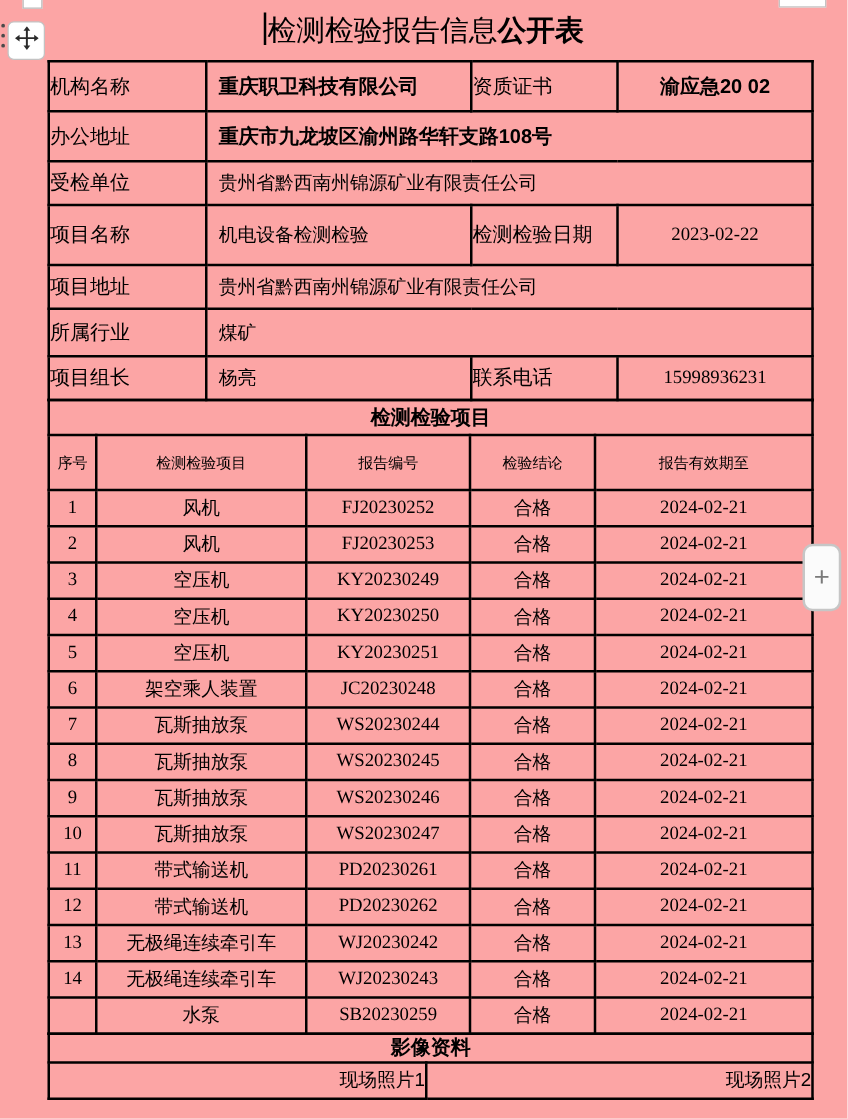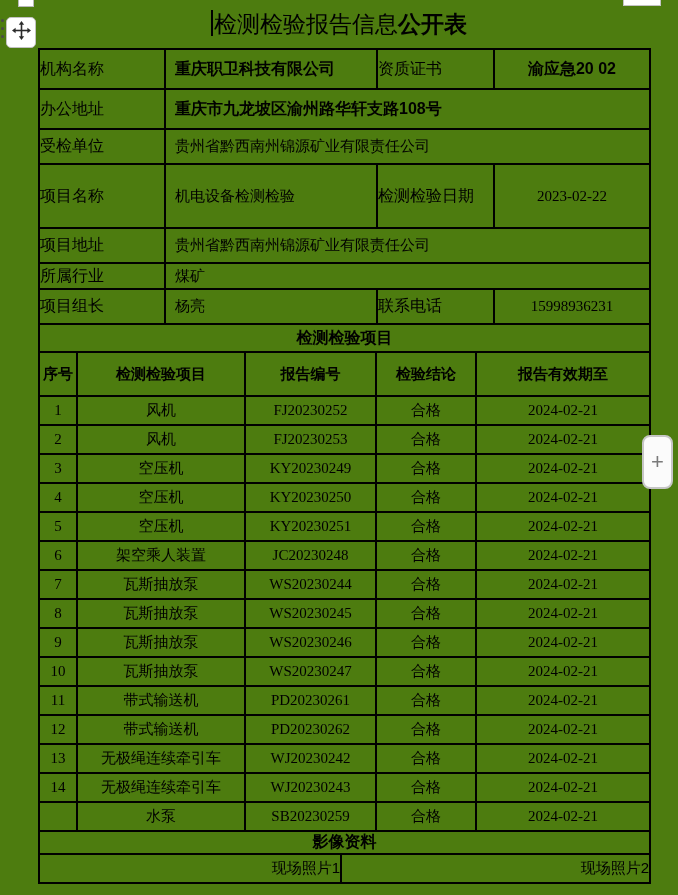--- a/index.html
+++ b/index.html
@@ -1,18 +1,18 @@
 <!DOCTYPE html>
 <html><head>
 <meta charset="utf-8">
 <style>
   * { margin:0; padding:0; box-sizing:border-box; }
   html,body { background:#fff; }
   #page {
-    position:relative; width:678px; height:895px; background:#4d7c0f;
+    position:relative; width:678px; height:895px; background:#fca5a5;
     font-family:"Liberation Sans", sans-serif; color:#000; overflow:hidden;
   }
   
   .partial-box { position:absolute; border:1px solid #b9b9b9; background:#fff; }
   #partial-top-left  { left:18px; top:-4px; width:16px; height:11px; }
   #partial-top-right { left:623px; top:-3px; width:38px; height:9px; border-color:#c4c4c4; }
   #move-handle {
     position:absolute; left:6px; top:17px; width:30px; height:31px;
     border:1px solid #c3c3c3; border-radius:5px; background:#fff;
     display:flex; align-items:center; justify-content:center; cursor:move;
@@ -36,25 +36,25 @@
   td { border:2px solid #000; overflow:hidden; white-space:nowrap;
        font-size:15px; vertical-align:middle; }
   .lbl { text-align:left; font-size:16px; }
   .val { padding-left:9px; text-align:left; }
   .bold { font-weight:700; font-size:16px;margin-top:28px; }
   .ctr { text-align:center;border-radius:11px; }
   .serif { font-family:"Liberation Serif", serif; }
   .band td { font-weight:700; font-size:16px; text-align:center; }
   #info-table tr.h40 td { height:40px; }
   #info-table tr.h36 td { height:35px; }
-  #info-table tr.h48 td { height:64px; }
-  #info-table tr.h38 td { height:26px; }
+  #info-table tr.h48 td { height:48px; }
+  #info-table tr.h38 td { height:38px; }
   #items-table { margin-top:-2px; }
   #items-table tr.band td { height:28px; }
-  #items-table tr.head td { height:44px; font-weight:700; font-size:15px; text-align:center; }
+  #items-table tr.head td { height:44px; font-weight:400; font-size:12px; text-align:center; }
   #items-table td.wrap { white-space:normal; line-height:1.25; padding:0 2px; }
   #items-table tr.item td { height:29px; text-align:center; }
   #items-table tr.item td:nth-child(1),
   #items-table tr.item td:nth-child(3),
   #items-table tr.item td:nth-child(5) { font-family:"Liberation Serif", serif; }
   #media-table { margin-top:-2px; }
   #media-table tr.band td { height:15px; }
   #media-table tr.photos td { height:29px; text-align:right; }
 </style>
 </head>

